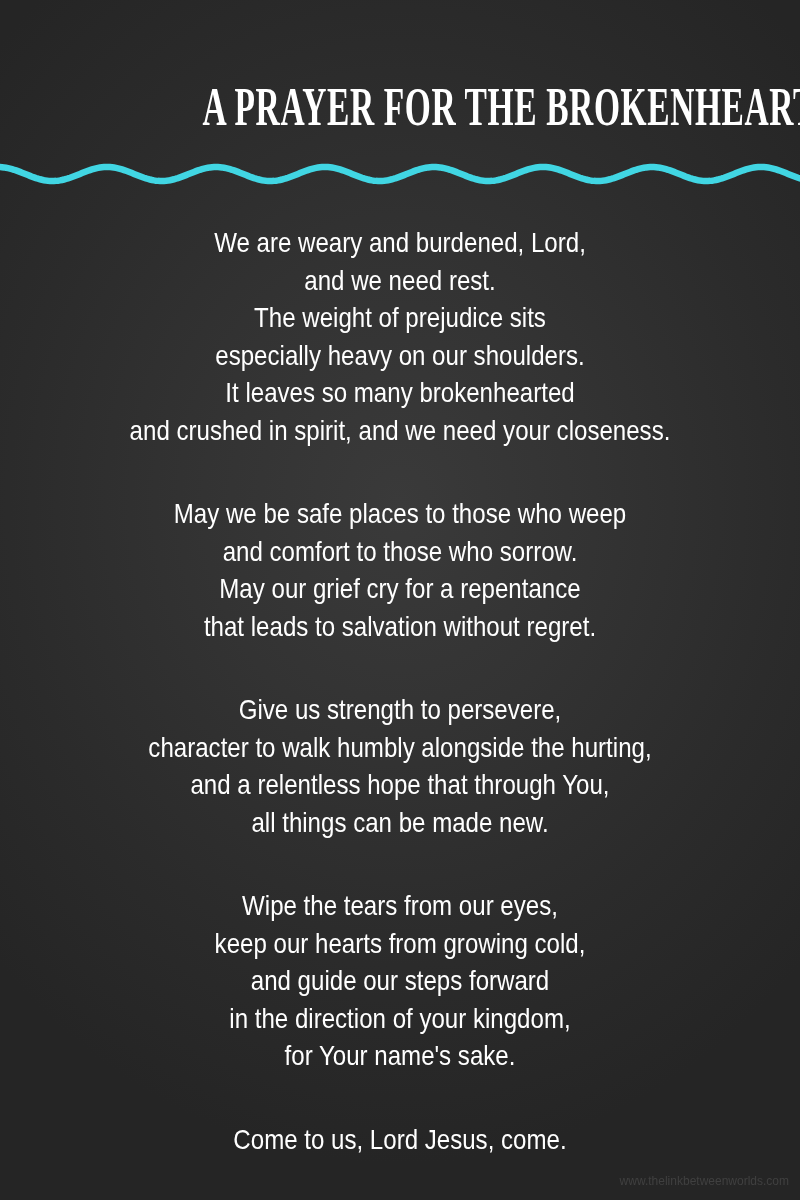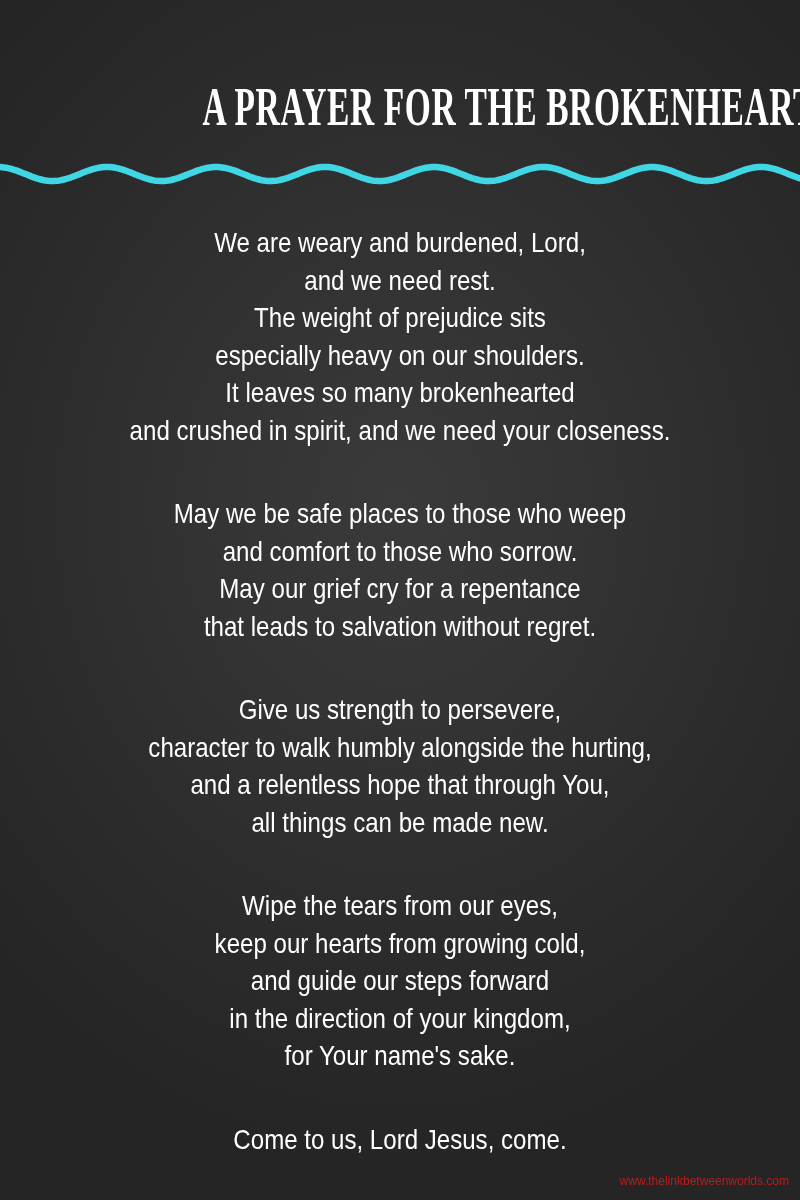--- a/index.html
+++ b/index.html
@@ -65,21 +65,21 @@
     line-height: 37.5px;
     color: #ffffff;
     white-space: nowrap;
   }
   .footer-url {
     position: absolute;
     right: 11px;
     top: 1174px;
     font-size: 12px;
     line-height: 14px;
-    color: #b91c1c;
+    color: #404040;
     white-space: nowrap;
   }
 </style>
 </head>
 <body>
 
 <div class="poster">
 
   <div class="title">
     <span class="title-text">A PRAYER FOR THE BROKENHEARTED</span>

